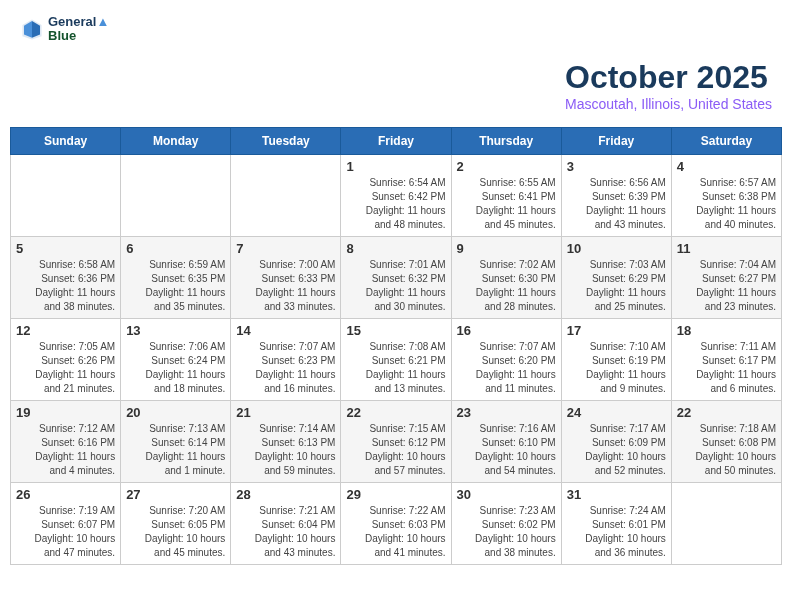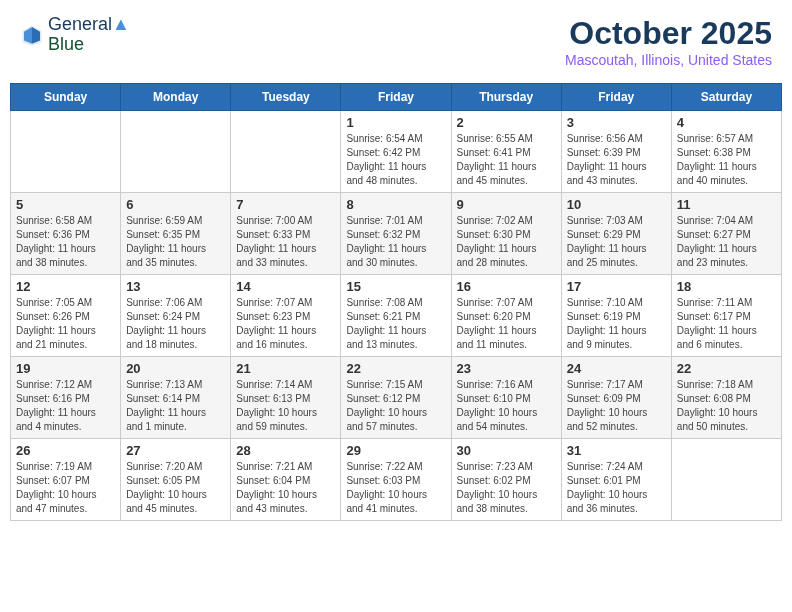--- a/index.html
+++ b/index.html
@@ -16,34 +16,34 @@
       align-items: flex-start;
       margin-bottom: 10px;
       padding: 5px 10px;
     }
     .logo {
       display: flex;
       align-items: center;
       gap: 4px;
     }
     .logo-text {
-      font-size: 18px;
-      font-weight: normal;
+      font-size: 13px;
+      font-weight: bold;
       color: #1a3a5c;
       line-height: 1.1;
     }
     .logo-text span {
       color: #4a90d9;
     }
     .logo-icon {
       width: 24px;
       height: 24px;
     }
     .title-area {
-      text-align: right;
+      margin-top: 44px;
     }
     .month-title {
       font-size: 32px;
       font-weight: bold;
       color: #1a3a5c;
     }
     .location {
       font-size: 14px;
       color: #8b5cf6;
     }
@@ -78,20 +78,21 @@
       font-size: 13px;
       font-weight: bold;
       color: #333;
       display: block;
       margin-bottom: 2px;
     }
     .day-info {
       font-size: 10px;
       color: #444;
       line-height: 1.4;
+      text-align: right;
     }
     .empty-cell {
       background: #f9f9f9;
     }
     .calendar tbody tr td:first-child {
       width: 110px;
     }
   </style>
 </head>
 <body>

